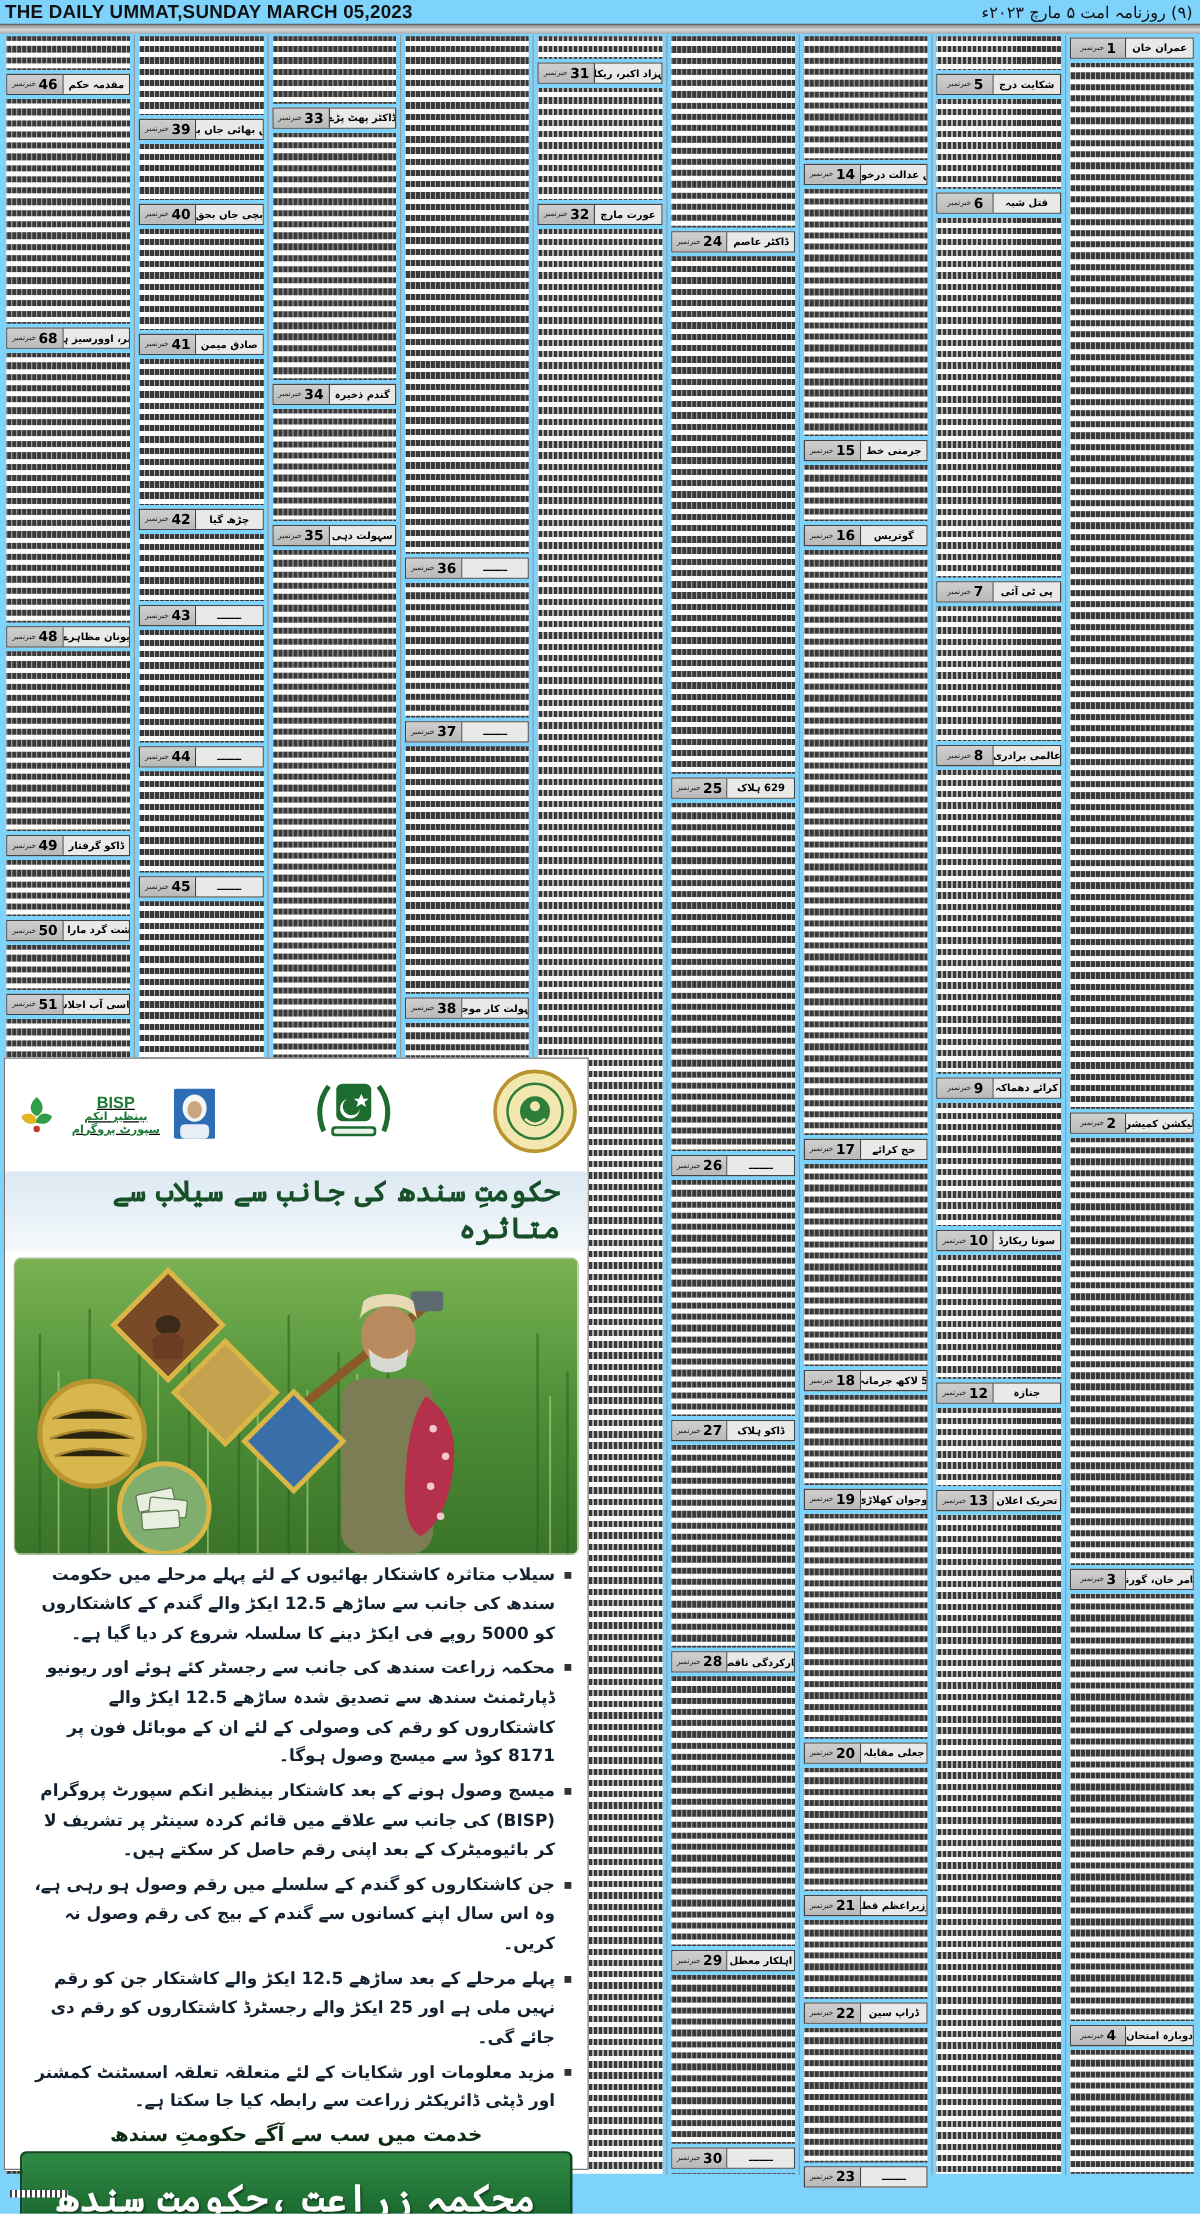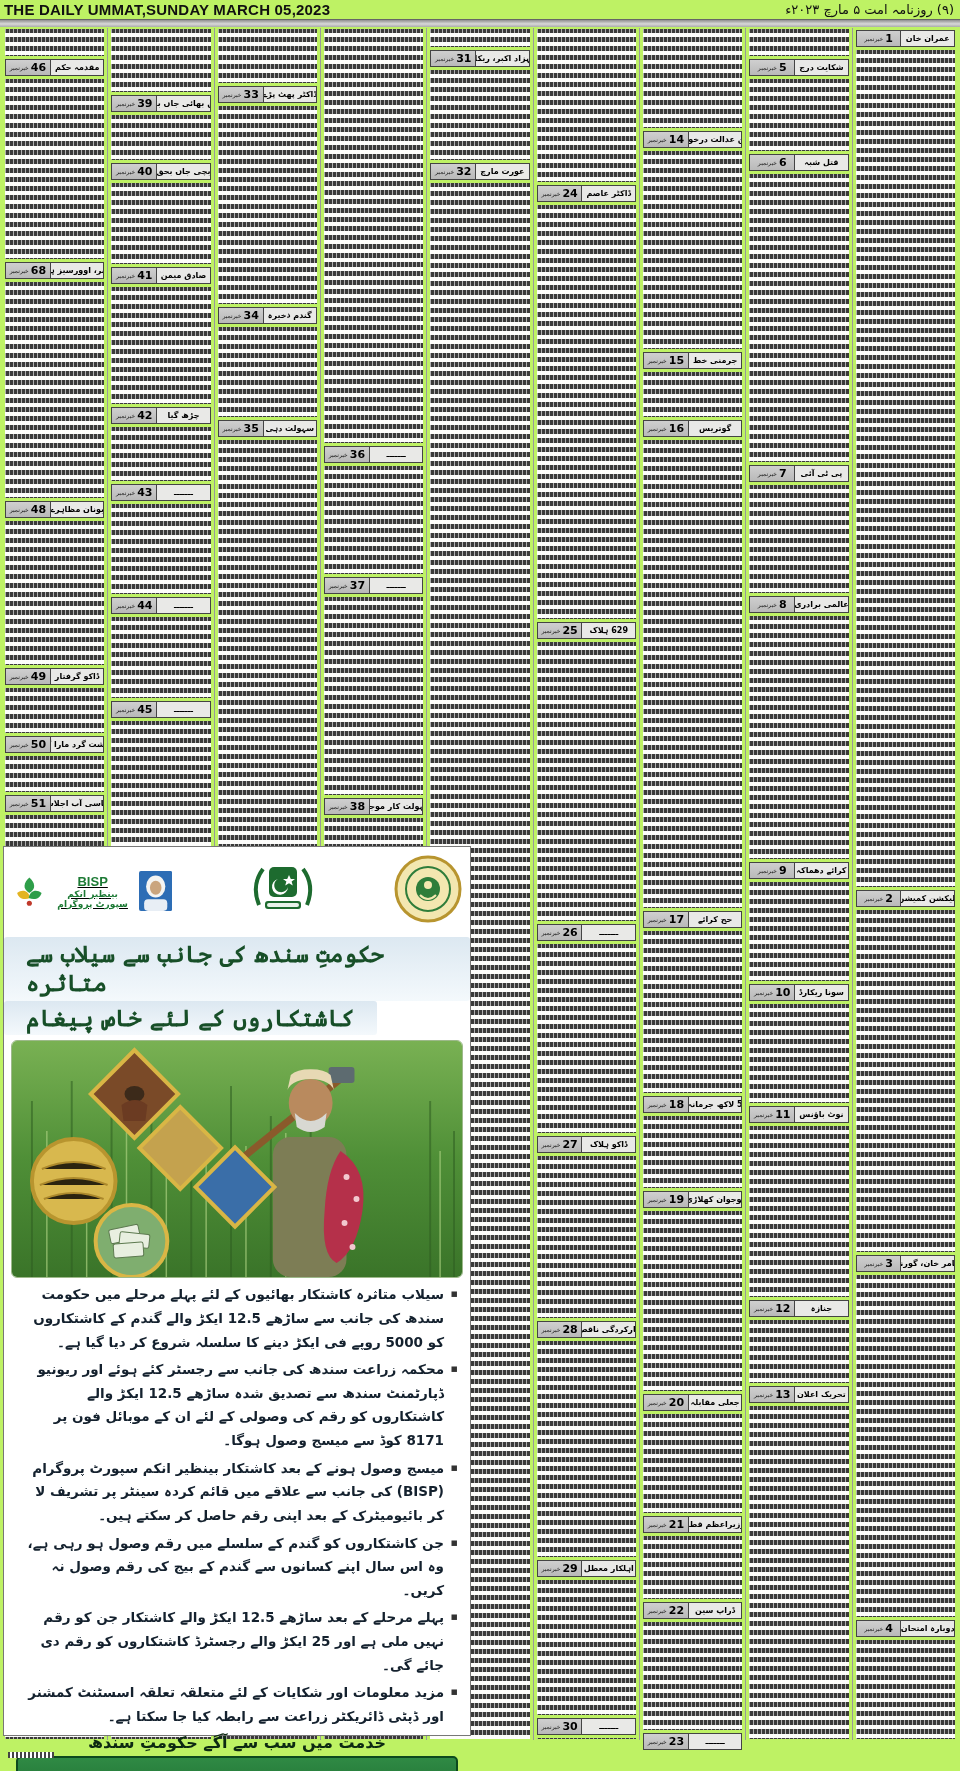--- a/index.html
+++ b/index.html
@@ -1,16 +1,16 @@
 <!DOCTYPE html>
 <html lang="ur"><head>
 <meta charset="utf-8">
 <style>
   html,body{margin:0;padding:0;background:#e8e8e4;}
-  .page{position:relative;width:960px;height:1771px;background:#bef264;margin:0 auto;overflow:hidden;
+  .page{position:relative;width:960px;height:1771px;background:#7dd3fc;margin:0 auto;overflow:hidden;
         font-family:"DejaVu Sans",sans-serif;}
   
   .masthead{position:absolute;top:0;left:0;right:0;height:26px;}
   .mh-en{position:absolute;left:4px;top:1px;font:bold 15px "Liberation Sans",sans-serif;color:#111;letter-spacing:.2px;}
   .mh-ur{position:absolute;right:6px;top:2px;font:13px "DejaVu Sans",sans-serif;color:#111;direction:rtl;text-align:right;}
   .mh-bar{position:absolute;left:0;right:0;top:19px;height:7px;
           background:linear-gradient(180deg,#8f8f8f,#d8d8d8 55%,#aaa);border-top:1px solid #666;}
   
   .cols{position:absolute;top:28px;left:2px;right:2px;height:1712px;display:flex;direction:rtl;}
   .col{flex:1 1 0;min-width:0;display:flex;flex-direction:column;padding:0 3px;border-left:1px solid #9a9a9a;}
@@ -29,21 +29,21 @@
        background-clip:content-box;padding:1px 0;}
   .fill{flex:1 1 auto;}
   
   .ad{position:absolute;left:3px;top:846px;width:468px;height:890px;background:#fff;z-index:5;
       border:1px solid #777;box-sizing:border-box;direction:rtl;}
   .ad-logos{display:flex;justify-content:space-between;align-items:center;padding:4px 8px;height:80px;text-decoration:underline;}
   .bisp-wrap{direction:ltr;display:flex;align-items:center;gap:6px;width:160px;}
   .bisp-txt{text-align:center;}
   .bisp-name{font:bold 13px "Liberation Sans",sans-serif;color:#1d7a35;}
   .bisp-cap{font:bold 9px "DejaVu Sans",sans-serif;color:#1d7a35;direction:rtl;}
-  .ad-headline{text-align:left;margin-top:2px;}
+  .ad-headline{text-align:right;margin-top:2px;}
   .ad-headline .hl{display:inline-block;font:bold 23px "DejaVu Serif",serif;color:#174f28;
        background:linear-gradient(180deg,#dce8f1,#f4f9fc);padding:3px 22px;border-radius:3px;line-height:1.25;}
   .ad-photo{margin:5px 7px;height:236px;border-radius:6px;overflow:hidden;border:1px solid #9db98a;}
   .ad-bullets{list-style:none;margin:4px 0 0;padding:0 12px;}
   .ad-bullets li{position:relative;font:bold 13.5px "DejaVu Sans",sans-serif;color:#14212e;
        line-height:1.75;text-align:right;margin-bottom:4px;padding-right:14px;}
   .ad-bullets li::before{content:"▪";position:absolute;right:0;top:1px;color:#333;font-size:11px;}
   .ad-tagline{text-align:center;font:bold 16px "DejaVu Sans",sans-serif;color:#0d2a12;margin:4px 0 2px;}
   .ad-banner{margin:4px 12px 0;height:72px;border-radius:5px;border:2px solid #0d4a1e;
        background:linear-gradient(180deg,#2f8a44,#135a26);display:flex;align-items:center;justify-content:center;
@@ -161,30 +161,20 @@
         </div>
         <div class="blk">
           <div class="bhead">
             <div class="bnum">
               <span class="lbl">خبرنمبر</span>
               <span class="num">10</span>
             </div>
             <div class="btitle">سونا ریکارڈ</div>
           </div>
           <div class="txt" style="height: 99px;"></div>
-        </div>
-        <div class="blk">
-          <div class="bhead">
-            <div class="bnum">
-              <span class="lbl">خبرنمبر</span>
-              <span class="num">11</span>
-            </div>
-            <div class="btitle">نوٹ باؤنس</div>
-          </div>
-          <div class="txt" style="height: 171px;"></div>
         </div>
         <div class="blk">
           <div class="bhead">
             <div class="bnum">
               <span class="lbl">خبرنمبر</span>
               <span class="num">12</span>
             </div>
             <div class="btitle">جنازہ</div>
           </div>
           <div class="txt" style="height: 63px;"></div>
@@ -667,21 +657,20 @@
           <rect x="0" y="0" width="52" height="62" rx="3" fill="#2d6db5"></rect>
           <ellipse cx="26" cy="24" rx="15" ry="17" fill="#f4f4f2"></ellipse>
           <ellipse cx="26" cy="26" rx="9" ry="11" fill="#caa57e"></ellipse>
           <rect x="8" y="44" width="36" height="18" rx="6" fill="#e8eef5"></rect>
         </svg>
       </span>
     </div>
 
     <div class="ad-headline">
       <span class="hl">حکومتِ سندھ کی جانب سے سیلاب سے متاثرہ</span><br>
-      <span class="hl">کاشتکاروں کے لئے خاص پیغام</span>
     </div>
 
     <div class="ad-photo">
       <svg width="100%" height="100%" viewBox="0 0 452 236" preserveAspectRatio="none">
         <defs>
           <linearGradient id="field" x1="0" y1="0" x2="0" y2="1">
             <stop offset="0" stop-color="#79b153"></stop>
               <stop offset=".5" stop-color="#4f8f37"></stop>
               <stop offset="1" stop-color="#3a7429"></stop>
           </linearGradient>

